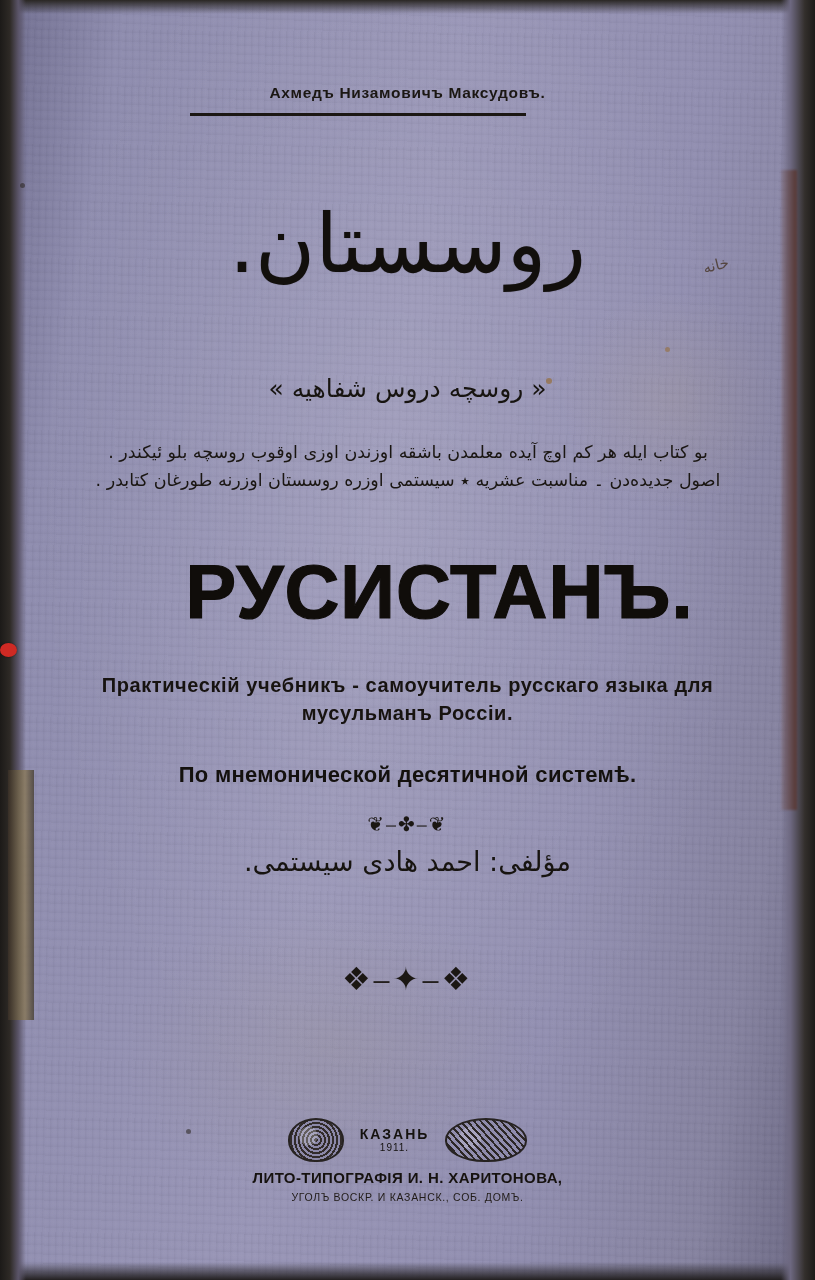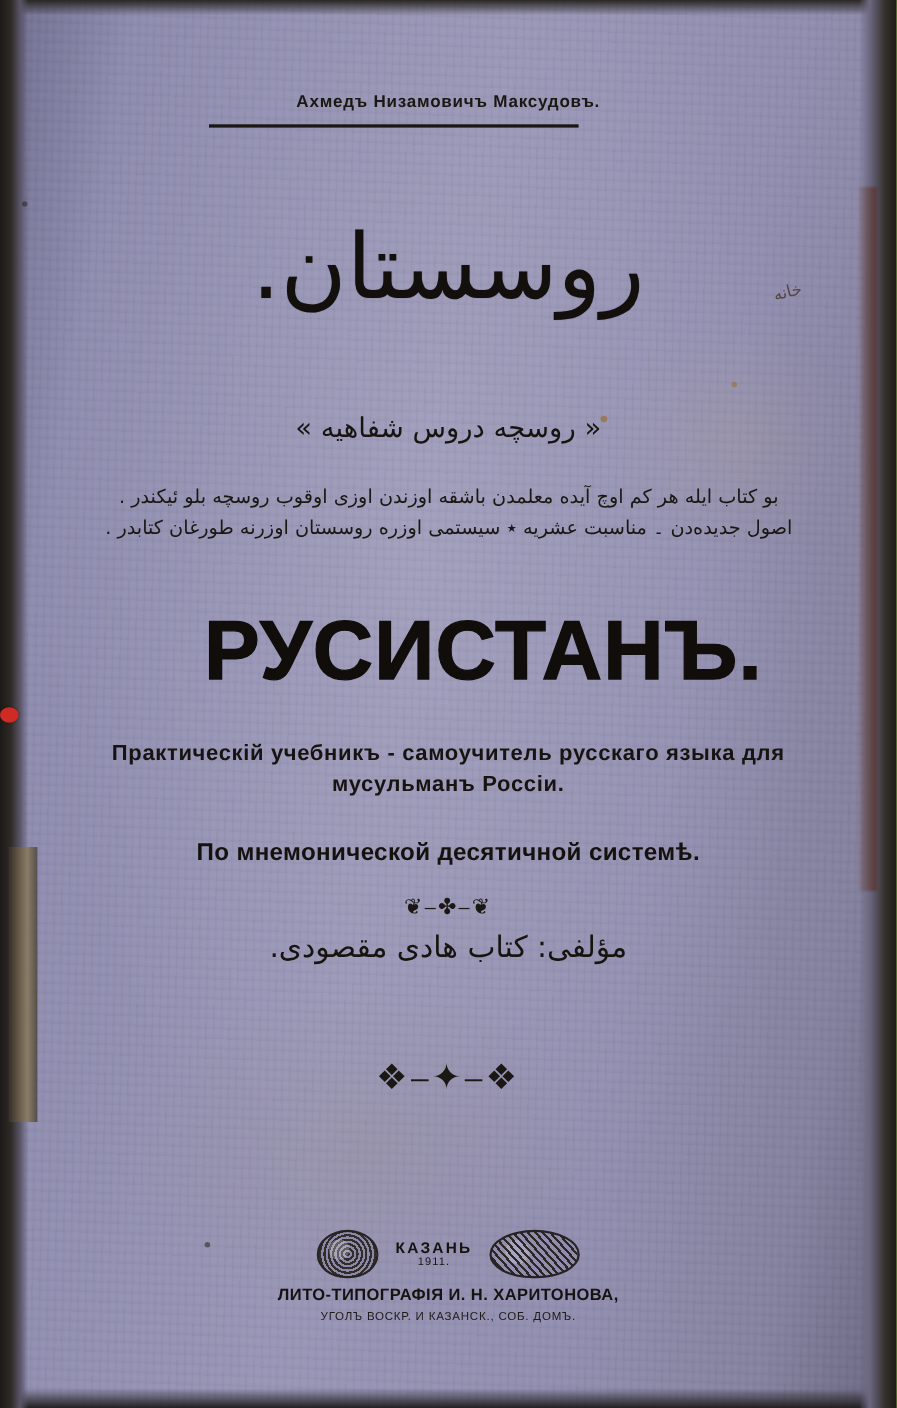--- a/index.html
+++ b/index.html
@@ -320,21 +320,21 @@
 
     <div class="subtitle-1">
       <div>Практическiй учебникъ - самоучитель русскаго языка для</div>
       <div>мусульманъ Россiи.</div>
     </div>
 
     <div class="subtitle-2">По мнемонической десятичной системѣ.</div>
 
     <div class="orn-small">❦⎯✤⎯❦</div>
 
-    <div class="arabic-author">مؤلفی: کتاب هادی مقصودی.</div>
+    <div class="arabic-author">مؤلفی: احمد هادی سیستمی.</div>
 
     <div class="orn-big">❖⎯✦⎯❖</div>
 
     <div class="hand-note">خانه</div>
 
     <div class="imprint">
       <div class="imprint-row">
         <span class="seal"></span>
         <span class="city-block">
           <div class="city">КАЗАНЬ</div>

